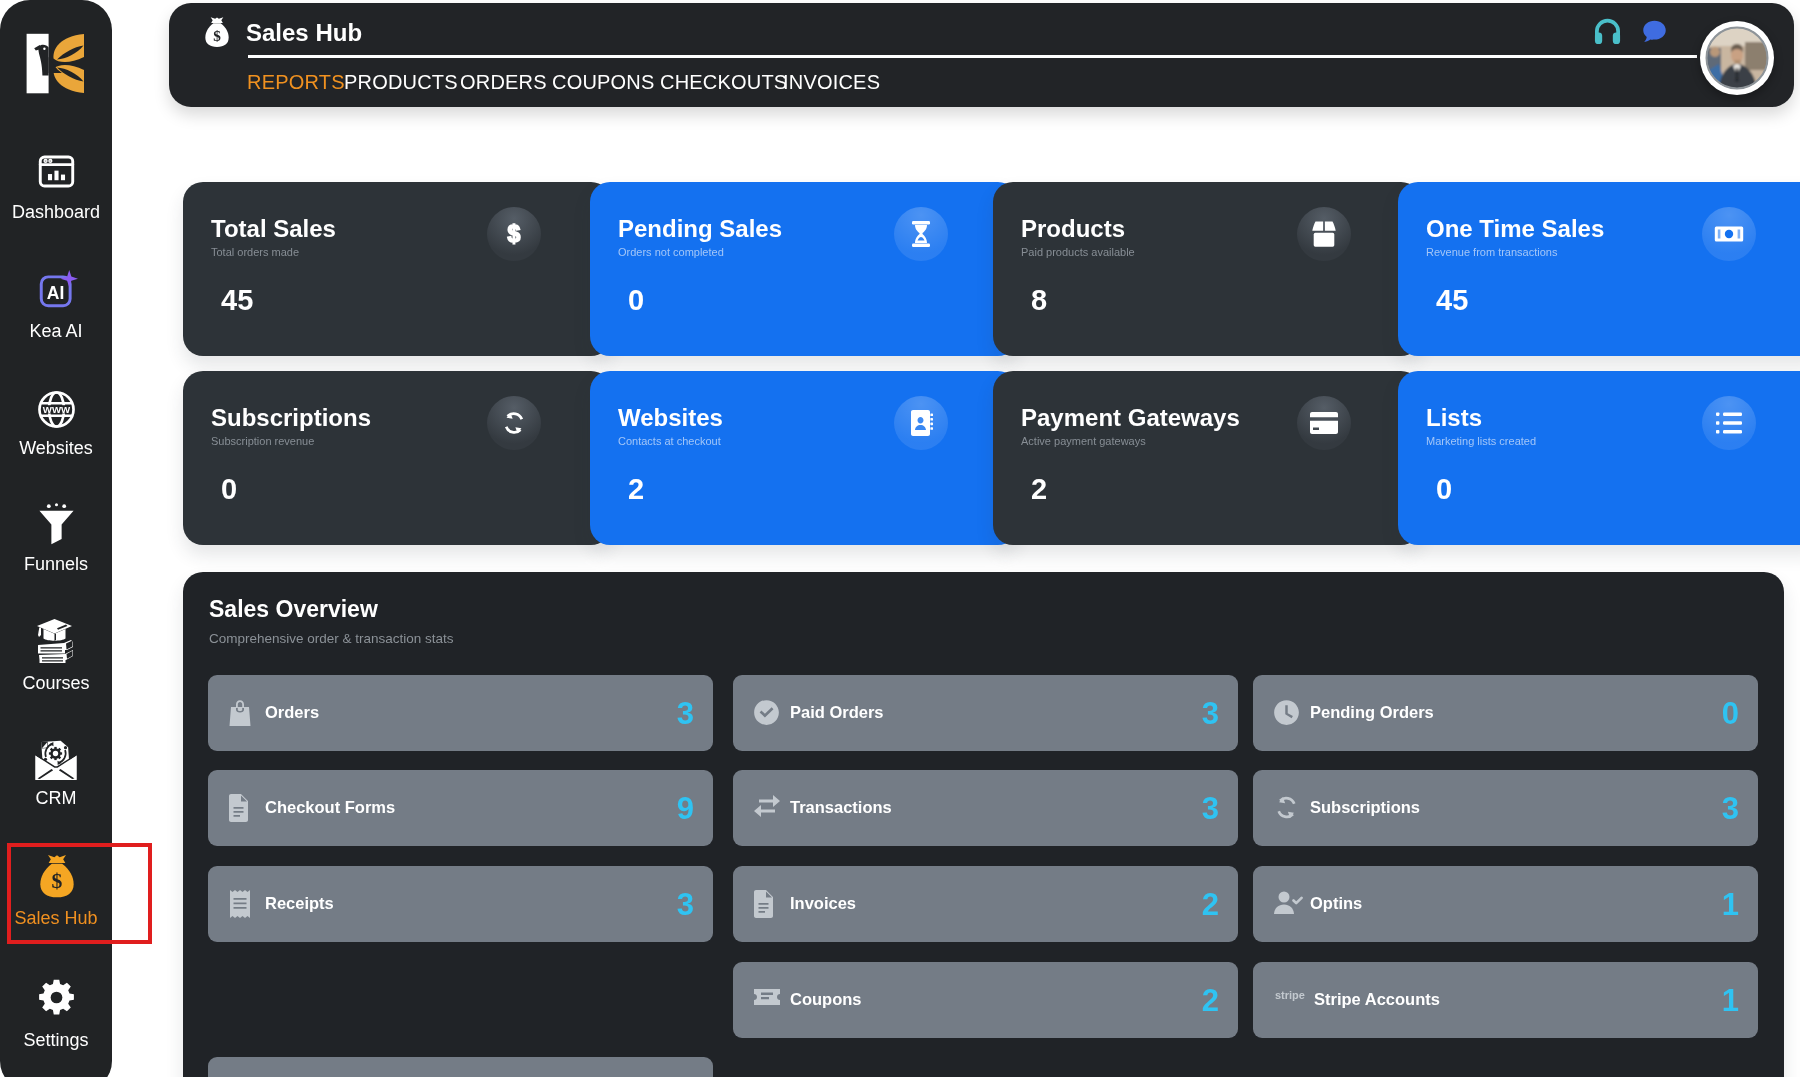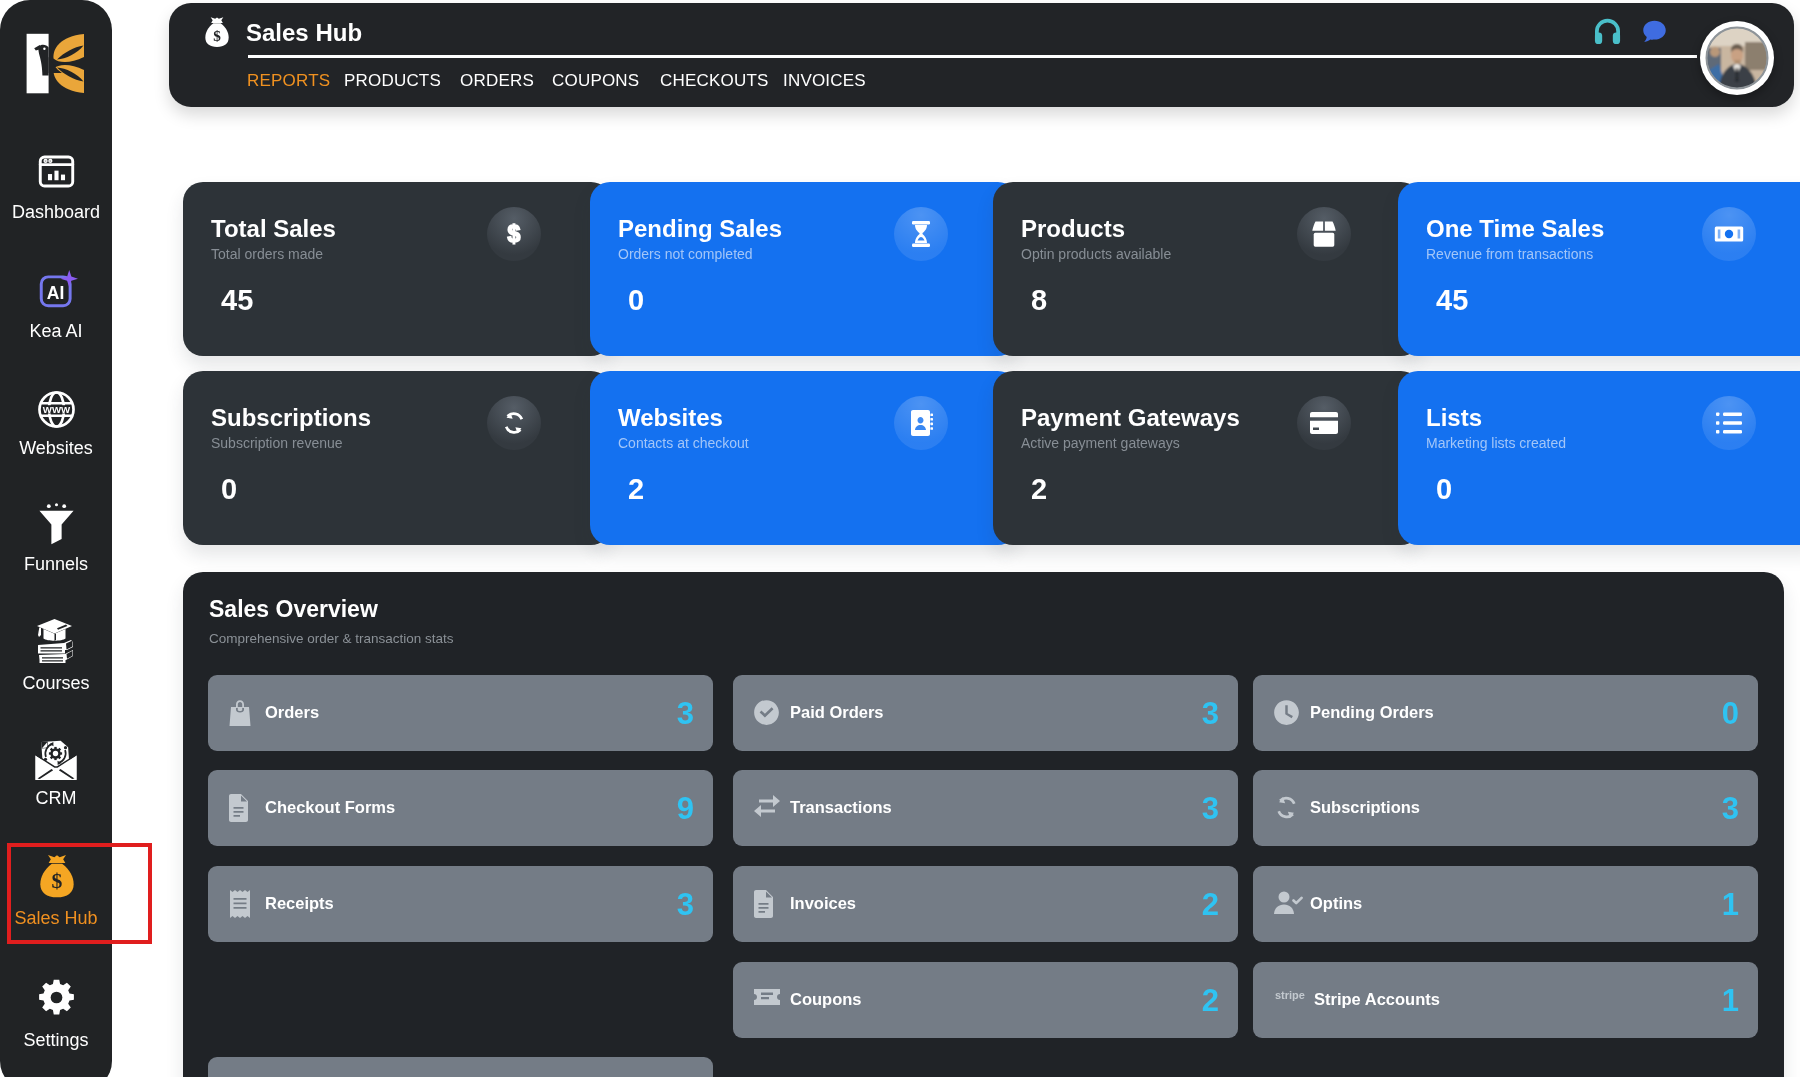--- a/index.html
+++ b/index.html
@@ -5,29 +5,29 @@
 * { margin:0; padding:0; box-sizing:border-box; }
 html,body { width:1800px; height:1077px; background:#fff; overflow:hidden;
   font-family:"Liberation Sans", sans-serif; }
 .abs { position:absolute; }
 #sidebar { position:absolute; left:0; top:0; width:112px; height:1091px;
   background:#212325; border-radius:30px; }
 .navlab { position:absolute; width:112px; text-align:center; color:#fff;
   font-size:18px; }
 #header { position:absolute; left:169px; top:3px; width:1625px; height:104px;
   background:#222427; border-radius:22px; box-shadow:0 8px 16px rgba(0,0,0,.15); }
-.tab { position:absolute; top:68px; font-size:17px; letter-spacing:.2px;
+.tab { position:absolute; top:68px; font-size:20px; letter-spacing:.2px;
   color:#fff; }
 .card { position:absolute; width:428px; height:174px; border-radius:20px;
   box-shadow:0 10px 18px rgba(40,50,60,.12); }
 .dark { background:#2d3338; }
 .blue { background:#1471f0; }
 .ctitle { position:absolute; left:28px; top:33px; font-size:24px;
   font-weight:bold; color:#fff; }
-.csub { position:absolute; left:28px; top:64px; font-size:14px; color:#878e95; }
+.csub { position:absolute; left:28px; top:64px; font-size:11px; color:#878e95; }
 .blue .csub { color:#a3c6f8; }
 .cnum { position:absolute; left:38px; top:102px; font-size:29px;
   font-weight:bold; color:#fff; }
 .cicon { position:absolute; left:304px; top:25px; width:54px; height:54px;
   border-radius:50%; }
 .dark .cicon { background:radial-gradient(circle at 50% 22%, #555d66, #343a40 72%); }
 .blue .cicon { background:radial-gradient(circle at 50% 15%, rgba(255,255,255,.24), rgba(255,255,255,.10) 72%); }
 .cicon svg { position:absolute; left:50%; top:50%; transform:translate(-50%,-50%); }
 #panel { position:absolute; left:183px; top:572px; width:1601px; height:560px;
   background:#202327; border-radius:20px; box-shadow:0 10px 18px rgba(40,50,60,.12); }
@@ -213,21 +213,21 @@
     <div class="cicon" id="ic-hour">
       <svg width="22" height="26" viewBox="0 0 22 26" fill="#fff">
         <rect x="2" y="0" width="18" height="3.4" rx="1.2"></rect>
         <rect x="2" y="22.6" width="18" height="3.4" rx="1.2"></rect>
         <path d="M5 4 H17 C17 8 14.5 10.5 12.5 12 L12.5 13 C14.5 14.5 17 18 17 22 L5 22 C5 18 7.5 14.5 9.5 13 L9.5 12 C7.5 10.5 5 8 5 4 Z M7.5 19.5 L14.5 19.5 C13.5 17 12 16 11 16 C10 16 8.5 17 7.5 19.5 Z" fill-rule="evenodd"></path>
       </svg>
     </div>
 </div>
 <div class="card dark" style="left:993px; top:182px;">
   <div class="ctitle">Products</div>
-    <div class="csub">Optin products available</div>
+    <div class="csub">Paid products available</div>
   <div class="cnum">8</div>
     <div class="cicon" id="ic-box">
       <svg width="25" height="26" viewBox="0 0 25 26" fill="#fff">
         <path d="M4 0.5 L11.6 0.5 L11.6 9.8 L0.8 9.8 C1.4 6.4 2.6 3.2 4 0.5 Z"></path>
         <path d="M13.4 0.5 L21 0.5 C22.4 3.2 23.6 6.4 24.2 9.8 L13.4 9.8 Z"></path>
         <rect x="2.2" y="11.8" width="20.6" height="13.9" rx="1.6"></rect>
       </svg>
     </div>
 </div>
 <div class="card blue" style="left:1398px; top:182px;">

